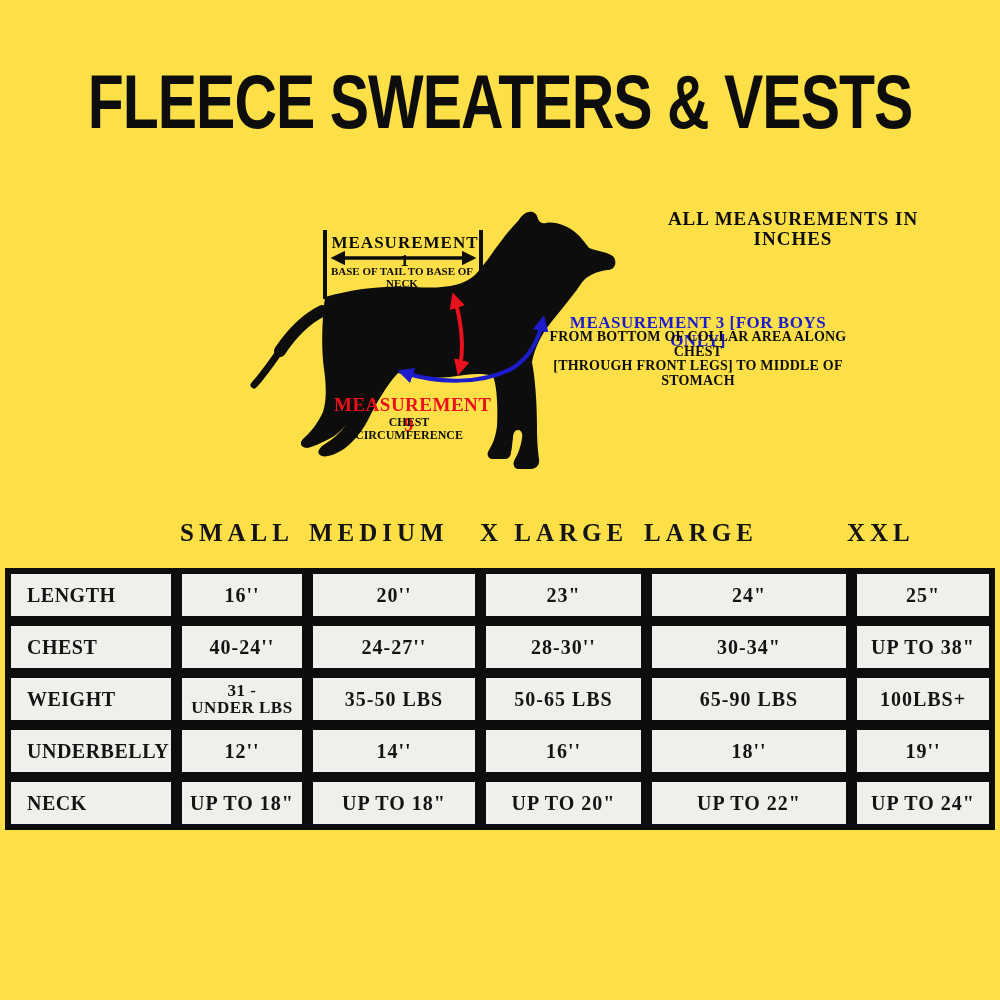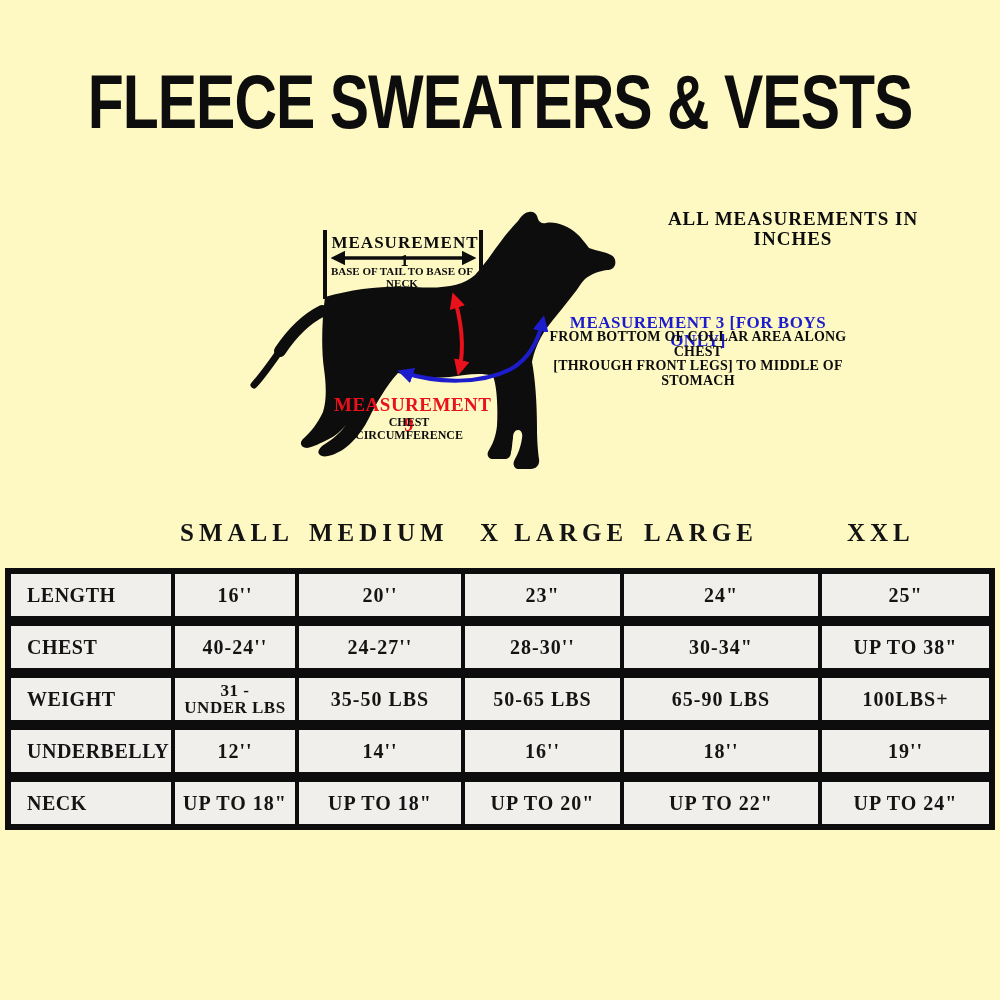--- a/index.html
+++ b/index.html
@@ -1,18 +1,18 @@
 <!DOCTYPE html>
 <html><head>
 <meta charset="utf-8">
 <style>
   * { margin:0; padding:0; box-sizing:border-box; }
   html,body { width:1000px; height:1000px; }
   body { font-family:"Liberation Serif","DejaVu Serif",serif; background:#f0efec; }
-  #page { position:relative; width:1000px; height:1000px; background:#fef9c3; overflow:hidden; }
+  #page { position:relative; width:1000px; height:1000px; background:#fde047; overflow:hidden; }
 
   
   .title { position:absolute; top:58px; left:0; width:1000px; text-align:center; }
   .title span {
     display:inline-block;
     font-family:"Liberation Sans","DejaVu Sans",sans-serif;
     font-weight:700; font-size:62px; color:#0d0d0d; letter-spacing:-1px;
     transform:scale(0.95,1.22); transform-origin:center top; white-space:nowrap;
   }
 
@@ -37,21 +37,21 @@
   .size-header .hcell {
     text-align:left; font-weight:700; font-size:25px; color:#141414;
     letter-spacing:5px; white-space:nowrap;
   }
 
   
   .size-table {
     position:absolute; left:5px; top:568px; width:990px;
     background:#0d0d0d; padding:6px;
     display:grid; grid-template-columns:160px 120px 162px 155px 194px 1fr;
-    gap:10px 4px;
+    gap:10px 11px;
   }
   .cell {
     background:#f0efec; min-height:42px;
     display:flex; align-items:center; justify-content:center;
     font-weight:700; font-size:20px; color:#141414; letter-spacing:1px;
     text-align:center; white-space:pre-line; line-height:1.0;
   }
   .cell.rowlabel { justify-content:flex-start; padding-left:16px; letter-spacing:0.5px; }
   .cell.two-line { font-size:17px; letter-spacing:0.5px; }
 </style>

